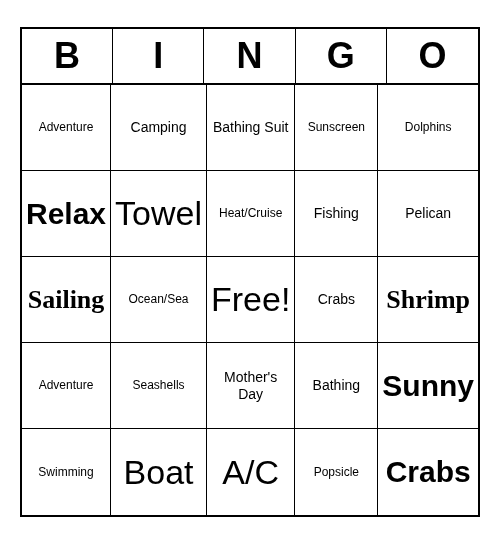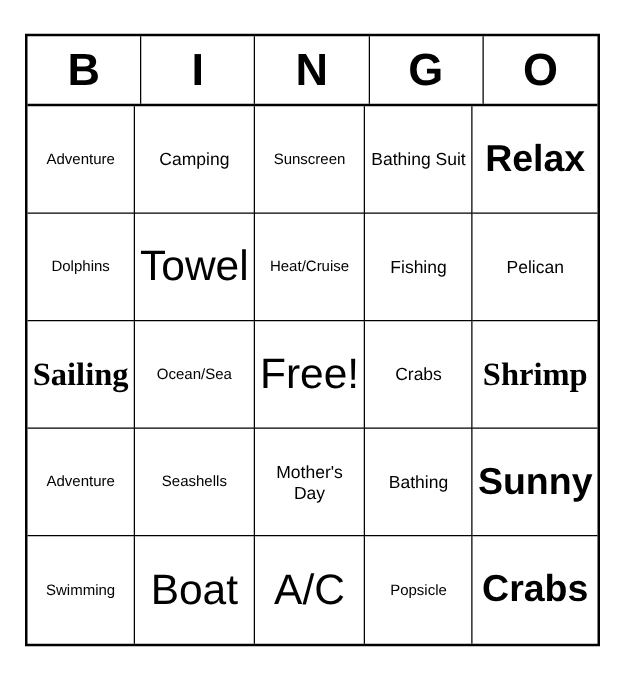--- a/index.html
+++ b/index.html
@@ -90,30 +90,30 @@
       <div class="bingo-header-cell">O</div>
     </div>
   <div class="bingo-grid">
   <div class="bingo-cell">
         <span class="fs-small">Adventure</span>
       </div>
       <div class="bingo-cell">
         <span class="fs-normal">Camping</span>
       </div>
       <div class="bingo-cell">
+        <span class="fs-normal">Bathing Suit</span>
+      </div>
+      <div class="bingo-cell">
         <span class="fs-small">Sunscreen</span>
       </div>
       <div class="bingo-cell">
-        <span class="fs-normal">Bathing Suit</span>
+        <span class="fs-small">Dolphins</span>
       </div>
       <div class="bingo-cell">
         <span class="fs-xlarge">Relax</span>
-      </div>
-      <div class="bingo-cell">
-        <span class="fs-small">Dolphins</span>
       </div>
       <div class="bingo-cell">
         <span class="fs-xxlarge">Towel</span>
       </div>
       <div class="bingo-cell">
         <span class="fs-small">Heat/Cruise</span>
       </div>
       <div class="bingo-cell">
         <span class="fs-normal">Fishing</span>
       </div>

